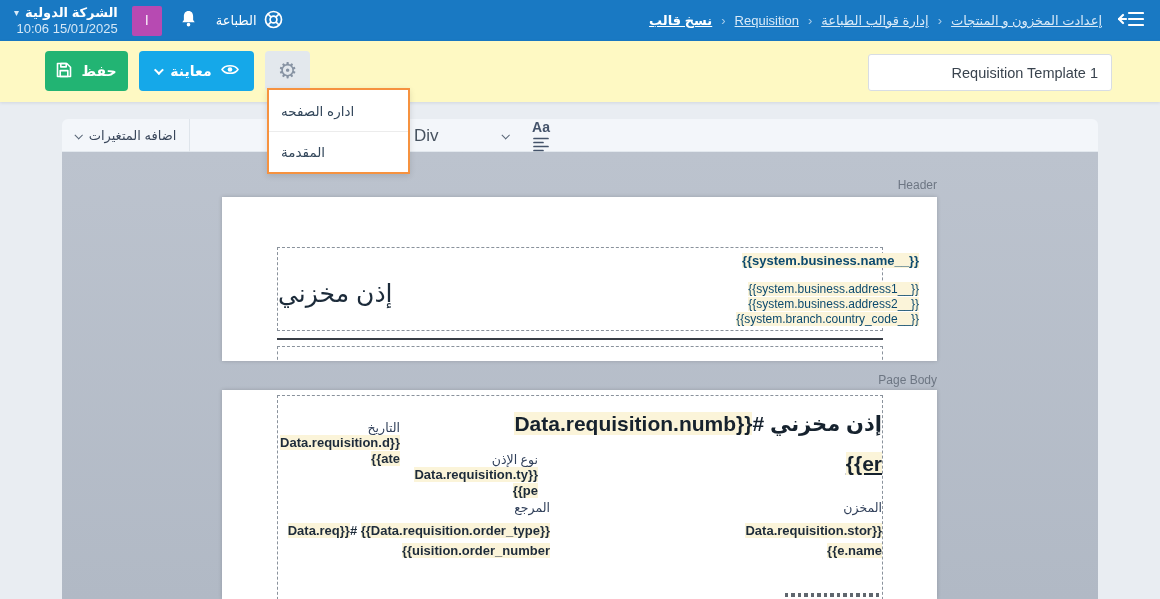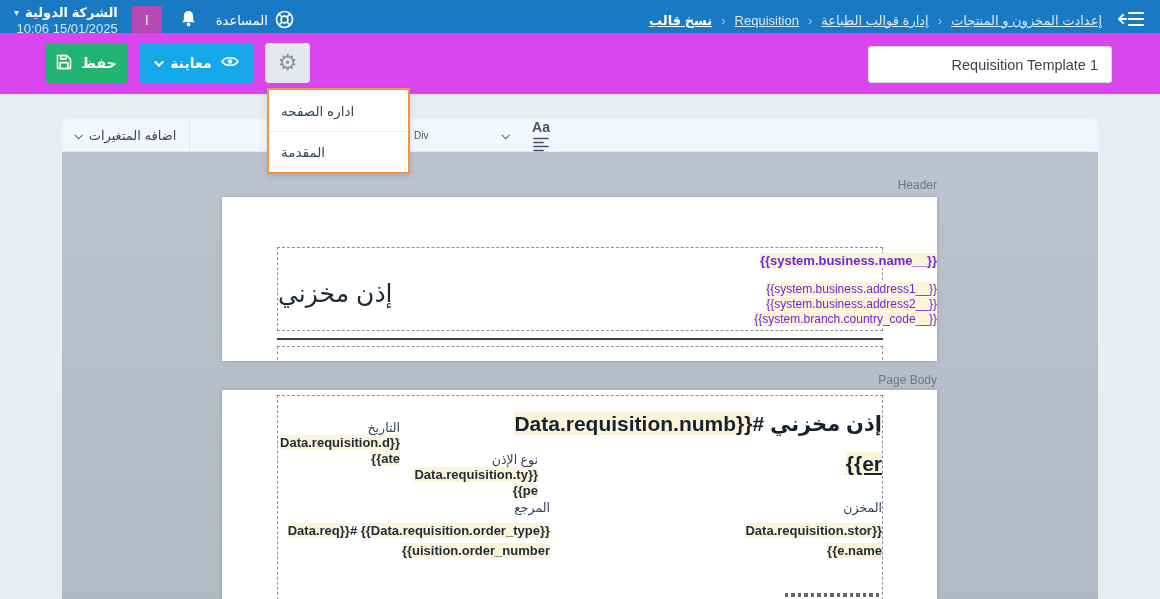--- a/index.html
+++ b/index.html
@@ -26,21 +26,21 @@
   .user-badge{
     width:30px; height:30px; background:#b74ab2; color:#fff; font-size:13px;
     display:flex; align-items:center; justify-content:center; border-radius:2px; cursor:pointer;
   }
   .company{ display:flex; flex-direction:column; align-items:flex-start; cursor:pointer; line-height:1.2;}
   .company-row{ display:flex; align-items:center; gap:6px; font-size:13px; font-weight:bold; }
   .company-caret{ font-size:10px; color:#d9eaf8; }
   .company-time{ font-size:13px; color:#d5e8f7; direction:ltr; }
   
   .actionbar{
-    position:absolute; left:0; top:33px; width:1160px; height:61px; background:#d946ef;
+    position:absolute; left:0; top:41px; width:1160px; height:61px; background:#fef9c3;
     box-shadow:0 1px 3px rgba(40,60,80,.12);
   }
   .btn{ position:absolute; top:10px; height:40px; border:none; border-radius:4px; color:#fff;
         font-family:inherit; font-size:14px; font-weight:bold; display:flex; align-items:center;
         justify-content:center; gap:9px; cursor:pointer; }
   .btn-save{ left:45px; width:83px; background:#22b473; }
   .btn-preview{ left:139px; width:115px; background:#15a8e9; }
   .btn-gear{ left:265px; width:45px; background:#e3e8ed; color:#8793a3; font-weight:normal; }
   .gear-glyph{ font-size:22px; line-height:1; }
   .chev{ width:7px; height:7px; border-right:2px solid #fff; border-bottom:2px solid #fff;
@@ -64,21 +64,21 @@
   .editor{ position:absolute; left:62px; top:119px; width:1036px; height:480px;
            border-radius:6px 6px 0 0; overflow:hidden; }
   .toolbar{ position:relative; height:33px; background:#f3f6fa; border-bottom:1px solid #e2e8ee; }
   .vars-btn{ position:absolute; left:0; top:0; width:128px; height:33px; display:flex;
              align-items:center; justify-content:center; gap:8px; font-size:13px; color:#39465a;
              border-right:1px solid #dfe5eb; cursor:pointer; }
   .chev-g{ width:6px; height:6px; border-right:1.7px solid #5a6778; border-bottom:1.7px solid #5a6778;
            transform:rotate(45deg) translateY(-1px); display:inline-block; }
   .para-dd{ position:absolute; left:348px; top:0; width:102px; height:33px; display:flex;
             align-items:center; justify-content:space-between; padding:0 4px; cursor:pointer; }
-  .para-dd .dd-label{ font-size:10px; color:#47525f; }
+  .para-dd .dd-label{ font-size:17px; color:#47525f; }
   .tools{ position:absolute; left:458px; top:0; height:33px; display:flex; align-items:center;flex-direction:column; }
   .tool{ min-width:30px; height:33px; display:flex; align-items:center; justify-content:center;
          cursor:pointer; color:#44536a; }
   .tool svg{ display:block; }
   .tool.active{ background:#cde5f8; border-radius:3px; height:27px; margin-top:0; }
   .tool-text{ font-size:14px; font-weight:bold; color:#44536a; }
   .para-glyph{ font-size:14px; font-weight:bold; color:#44536a; }
   .para-arrow{ font-size:9px; vertical-align:2px; }
   .tbl-chev{ margin-left:2px; }
   
@@ -89,21 +89,21 @@
   .page{ position:absolute; left:160px; width:715px; background:#fff; overflow:hidden;
          box-shadow:0 0 4px rgba(0,0,0,.18); }
   .page1{ top:45px; height:164px; }
   .page2{ top:238px; height:209px; }
   .dashed{ position:absolute; border:1px dashed #8a929c; }
   .box1{ left:55px; top:50px; width:606px; height:84px; }
   .doc-hr{ position:absolute; left:55px; top:141px; width:606px; border-top:2px solid #383e46; }
   .box2{ left:55px; top:149px; width:606px; height:30px; border-bottom:none; }
   .box3{ left:55px; top:5px; width:606px; height:220px; border-bottom:none; }
   .hl{ background:#fbf4d9; }
-  .hv-line{ position:absolute; right:0; white-space:nowrap; font-size:12px; color:#6d28d9; }
+  .hv-line{ position:absolute; right:18px; white-space:nowrap; font-size:12px; color:#0c4a6e; }
   .hv-name{ top:56px; font-size:13px; font-weight:bold; }
   .hv-a1{ top:85px; } .hv-a2{ top:100px; } .hv-a3{ top:115px; }
   .hdr-title{ position:absolute; left:56px; top:82px; font-size:25px; color:#1c2b3a; }
   .bline{ position:absolute; white-space:nowrap; direction:ltr; text-align:right;
           font-size:13px; font-weight:bold; color:#1d2b3a; }
   .blabel{ position:absolute; white-space:nowrap; font-size:12.5px; font-weight:normal; color:#31405a; }
   .btitle{ position:absolute; right:55px; direction:ltr; white-space:nowrap;
            font-size:21px; font-weight:bold; color:#16222e; }
   .btitle-1{ top:22px; } .btitle-2{ top:62px;text-decoration:underline; }
   .col-type{ right:399px;margin-top:32px; } .col-date{ right:537px; } .col-store{ right:55px; } .col-ref{ right:387px; }
@@ -144,21 +144,21 @@
       <span>
         <svg width="19" height="19" viewBox="0 0 19 19" fill="none" stroke="#fff" stroke-width="1.7">
           <circle cx="9.5" cy="9.5" r="8"></circle>
           <circle cx="9.5" cy="9.5" r="3.4"></circle>
           <line x1="4" y1="4" x2="7.1" y2="7.1"></line>
           <line x1="15" y1="4" x2="11.9" y2="7.1"></line>
           <line x1="4" y1="15" x2="7.1" y2="11.9"></line>
           <line x1="15" y1="15" x2="11.9" y2="11.9"></line>
         </svg>
       </span>
-      <span class="ar">المساعدة</span>
+      <span class="ar">الطباعة</span>
     </div>
     <div class="bell-btn">
       <span>
         <svg width="17" height="19" viewBox="0 0 18 19" fill="#fff">
           <path d="M9 1.5 C5.6 1.5 4.1 4 4.1 7.6 L4.1 11.2 L2.4 13.6 L15.6 13.6 L13.9 11.2 L13.9 7.6 C13.9 4 12.4 1.5 9 1.5 Z"></path>
           <circle cx="9" cy="16" r="1.9"></circle>
         </svg>
       </span>
     </div>
     <div class="user-badge">ا</div>

